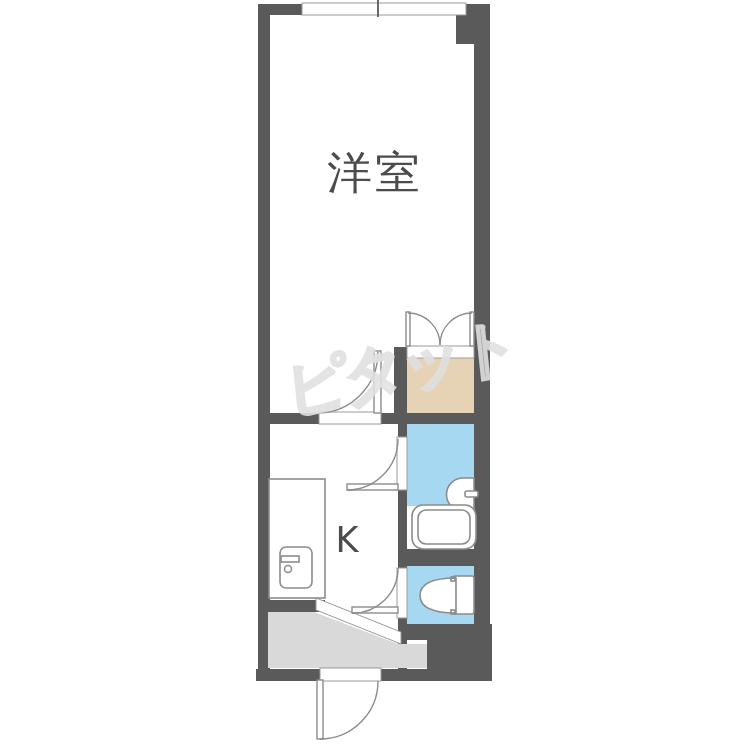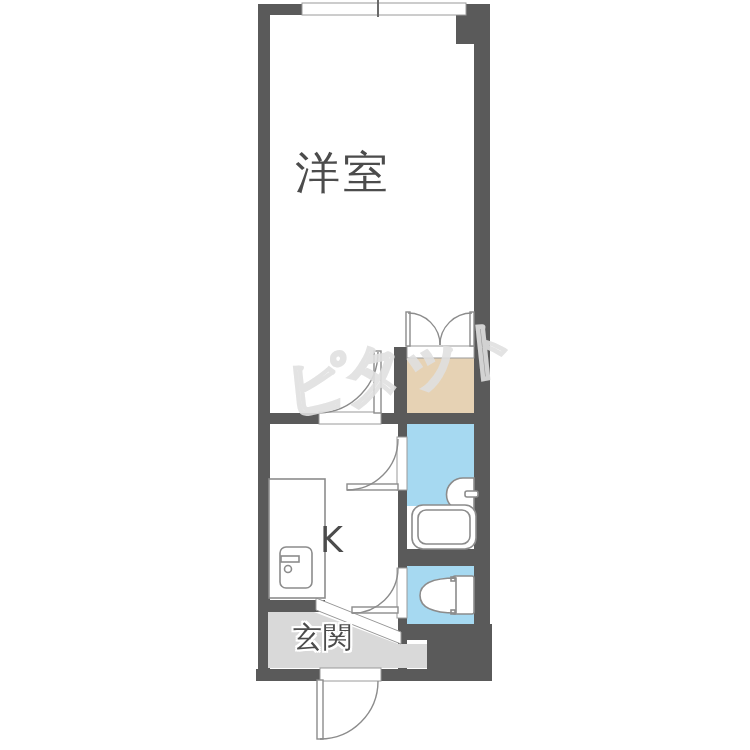--- a/index.html
+++ b/index.html
@@ -6,21 +6,21 @@
     font-family:"DejaVu Sans","Liberation Sans",sans-serif;}
   #plan{position:relative;width:750px;height:750px;background:#fff;overflow:hidden;}
   .wall{position:absolute;background:var(--wall);}
   .floor{position:absolute;}
   svg#overlay{position:absolute;left:0;top:0;width:750px;height:750px;}
   .fixture{fill:#fff;stroke:var(--outline);stroke-width:1.6;}
   .fixline{fill:none;stroke:var(--outline);stroke-width:1.6;}
   .arc{fill:none;stroke:var(--outline);stroke-width:1.4;}
   .opening{fill:#fff;stroke:#9a9a9a;stroke-width:1;}
   .leaf{fill:#fff;stroke:var(--outline);stroke-width:1.4;}
-  .label{position:absolute;color:var(--label);line-height:1;}
+  .label{position:absolute;color:var(--label);text-align:center;line-height:1;}
   .label-western{left:295px;top:150px;width:160px;font-size:45px;letter-spacing:3px;}
   .label-kitchen{left:320px;top:523px;width:54px;font-size:35px;}
   .label-entrance{left:293px;top:623px;width:80px;font-size:29px;letter-spacing:1px;
     text-shadow:-2px -2px 0 #fff,2px -2px 0 #fff,-2px 2px 0 #fff,2px 2px 0 #fff,
     0 -2px 0 #fff,0 2px 0 #fff,-2px 0 0 #fff,2px 0 0 #fff;}
   .watermark{position:absolute;left:284px;top:328px;width:210px;font-size:62px;
     font-weight:bold;white-space:nowrap;letter-spacing:-5px;
     color:rgba(255,255,255,0.35);-webkit-text-stroke:2.5px var(--watermark_stroke);
     transform:rotate(-12deg) skewX(-6deg);opacity:.9;pointer-events:none;}
 </style>
@@ -89,16 +89,15 @@
 
     <rect class="leaf" x="352" y="607" width="46" height="6"></rect>
     <path class="arc" d="M352 613 A45 45 0 0 0 398 568"></path>
 
     <rect class="leaf" x="317" y="680" width="6" height="59"></rect>
     <path class="arc" d="M320 739 A58 58 0 0 0 378 681"></path>
   </svg>
 
   <div class="label label-western">洋室</div>
   <div class="label label-kitchen">K</div>
-  <div class="label label-entrance">玄関</div>
 
   <div class="watermark">ピタット</div>
 </div>
 
 </body></html>

